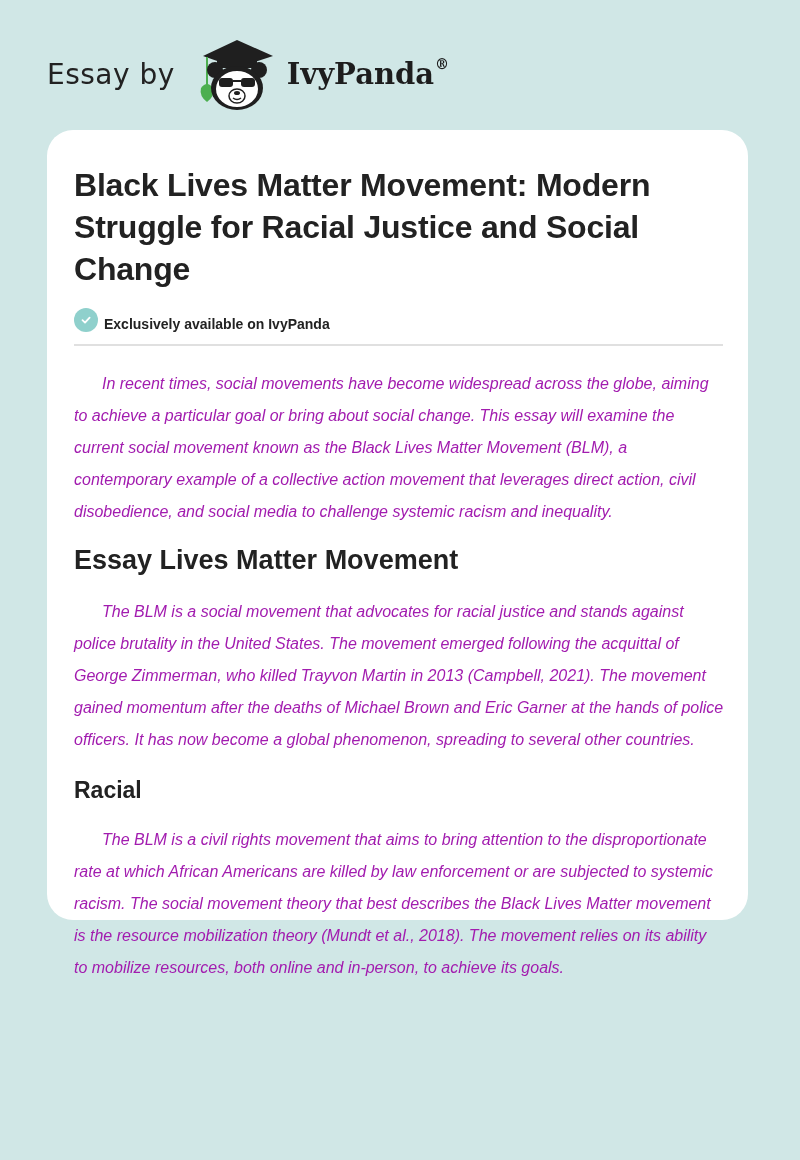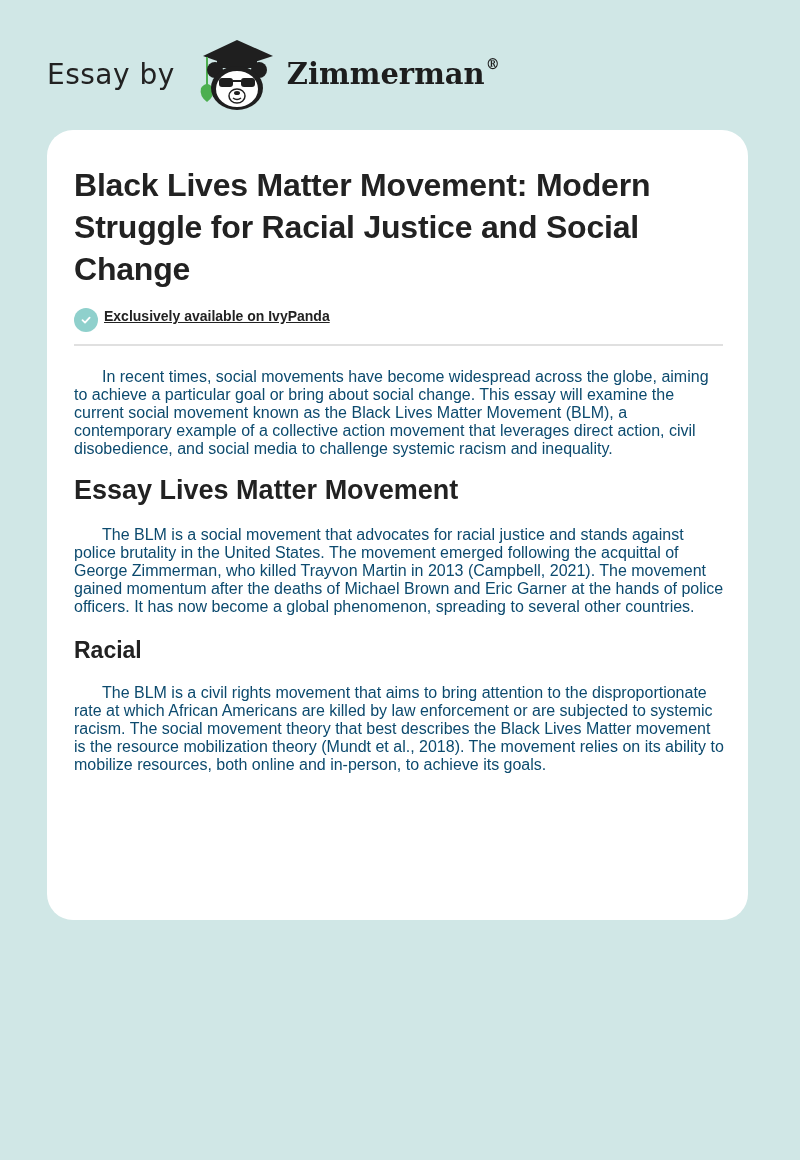--- a/index.html
+++ b/index.html
@@ -30,32 +30,33 @@
     position: absolute; left: 47px; top: 130px;
     width: 701px; height: 790px;
     background: #fff; border-radius: 26px;
   }
   .inner { position: absolute; left: 27px; top: 0; width: 650px; }
   h1 {
     margin: 34px 0 0 0;
     font-size: 32px; line-height: 42px; font-weight: bold; color: #222;
     letter-spacing: -0.2px;
   }
-  .badge-row { display: flex; align-items: flex-start; margin-top: 18px; height: 24px; text-decoration: underline; }
+  .badge-row { display: flex; align-items: flex-end; margin-top: 18px; height: 24px; }
   .check {
     width: 24px; height: 24px; border-radius: 50%; background: #8fd0cc;
     display: flex; align-items: center; justify-content: center; margin-right: 6px;
   }
   .badge-text { font-size: 14px; font-weight: bold; color: #222; }
   .divider { height: 2px; background: #e0e0e0; margin-top: 12px; width: 649px; }
   h2 { margin: 26px 0 0 0; font-size: 27px; line-height: 32px; font-weight: bold; color: #222; }
   h3 { margin: 0; font-size: 23px; line-height: 28px; font-weight: bold; color: #222; }
   p {
-    margin: 0; font-size: 16px; line-height: 18px; color: #0c4a6e;
+    margin: 0; font-size: 16px; line-height: 32px; color: #a21caf;
     text-indent: 28px;
+    font-style: italic;
   }
 </style>
 </head>
 <body>
 
 <div class="header">
   <span class="essay-by">Essay by</span>
   <svg class="logo-icon" viewBox="0 0 86 76">
 
     <polygon points="10,20 44,4 80,20 44,32" fill="#1f1f1f"></polygon>
@@ -71,21 +72,21 @@
     <ellipse cx="44" cy="53" rx="21" ry="18" fill="#ffffff"></ellipse>
 
     <rect x="26" y="42" width="14" height="9" rx="3" fill="#1f1f1f"></rect>
     <rect x="48" y="42" width="14" height="9" rx="3" fill="#1f1f1f"></rect>
     <line x1="40" y1="45" x2="48" y2="45" stroke="#1f1f1f" stroke-width="2"></line>
 
     <ellipse cx="44" cy="60" rx="8" ry="7" fill="#ffffff" stroke="#1f1f1f" stroke-width="1.5"></ellipse>
     <ellipse cx="44" cy="57" rx="3" ry="2" fill="#1f1f1f"></ellipse>
     <path d="M40,62 Q44,65 48,62" stroke="#1f1f1f" stroke-width="1.5" fill="none"></path>
   </svg>
-  <span class="brand"><span>Zimmerman</span><sup>®</sup></span>
+  <span class="brand"><span>IvyPanda</span><sup>®</sup></span>
 </div>
 
 <div class="card">
   <div class="inner">
     <h1>Black Lives Matter Movement: Modern Struggle for Racial Justice and Social Change</h1>
 
     <div class="badge-row">
       <span class="check">
         <svg width="12" height="12" viewBox="0 0 12 12">
             <path d="M2.5,6.2 L5,8.6 L9.6,3.6" stroke="#fff" stroke-width="1.8" fill="none" stroke-linecap="round" stroke-linejoin="round"></path>

